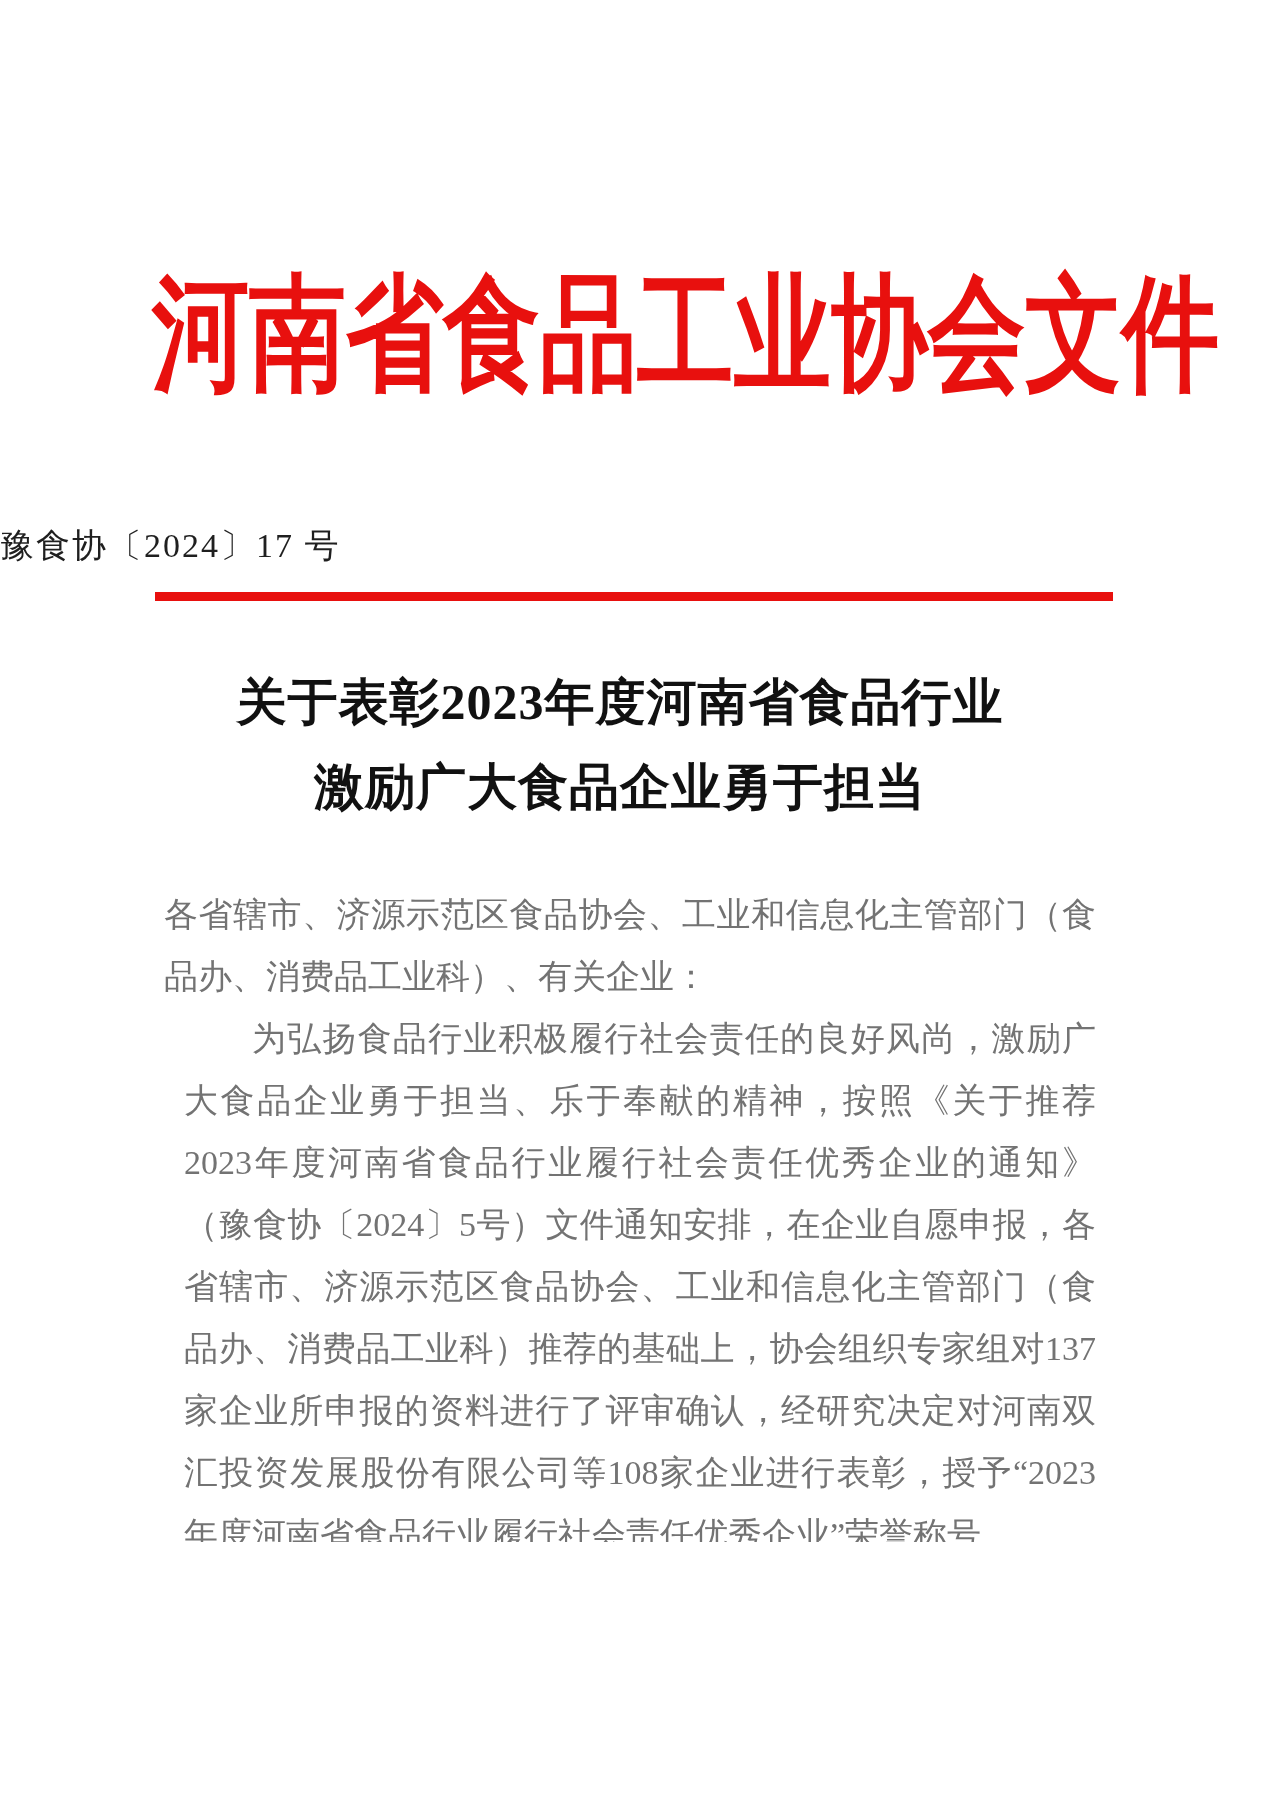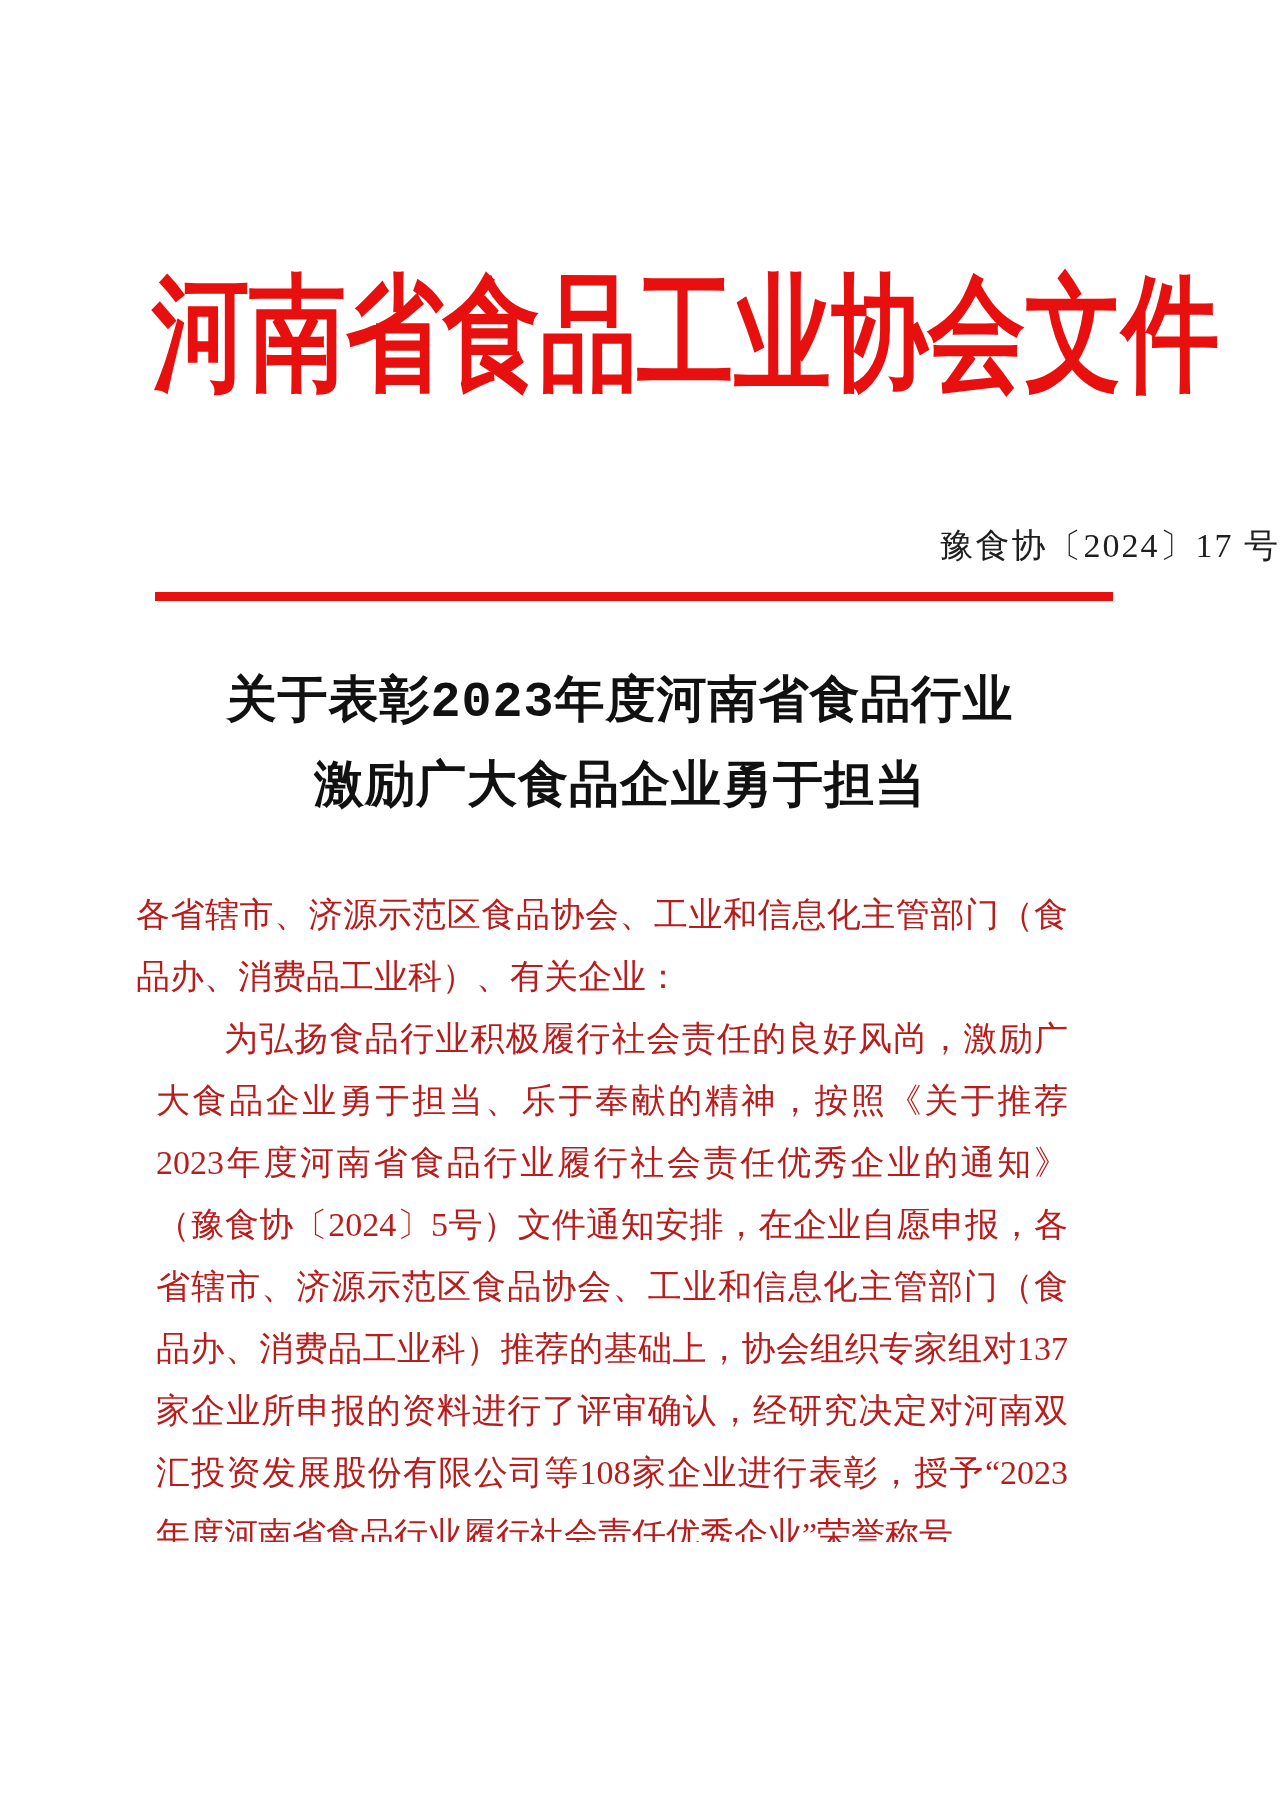--- a/index.html
+++ b/index.html
@@ -30,21 +30,21 @@
     letter-spacing: 0;
     transform: scaleY(1.3);
     transform-origin: top left;
   }
   
   .doc-number {
     position: absolute;
     top: 524px;
     left: 0;
     width: 1280px;
-    text-align: right;
+    text-align: left;
     font-size: 34px;
     line-height: 44px;
     color: #1f1f1f;
     letter-spacing: 2px;
   }
   
   .divider {
     position: absolute;
     top: 592px;
     left: 155px;
@@ -59,31 +59,31 @@
     left: 150px;
     width: 940px;
     margin: 0;
     text-align: center;
     font-size: 50px;
     line-height: 85px;
     font-weight: 700;
     color: #111111;
     letter-spacing: 1px;
   }
-  .title span { display: block; font-family: Liberation Mono, monospace; }
+  .title span { display: block; }
   
   .body-text {
     position: absolute;
     top: 884px;
-    left: 136px;
+    left: 164px;
     width: 932px;
     font-size: 34px;
     line-height: 62px;
     text-align: justify;
-    color: #b91c1c;
+    color: #737373;
   }
   .body-text p {
     margin: 0;
     padding: 0;
   }
   .body-text p.indent {
     text-indent: 2em;
     margin-left: 20px;
   }
 </style>

